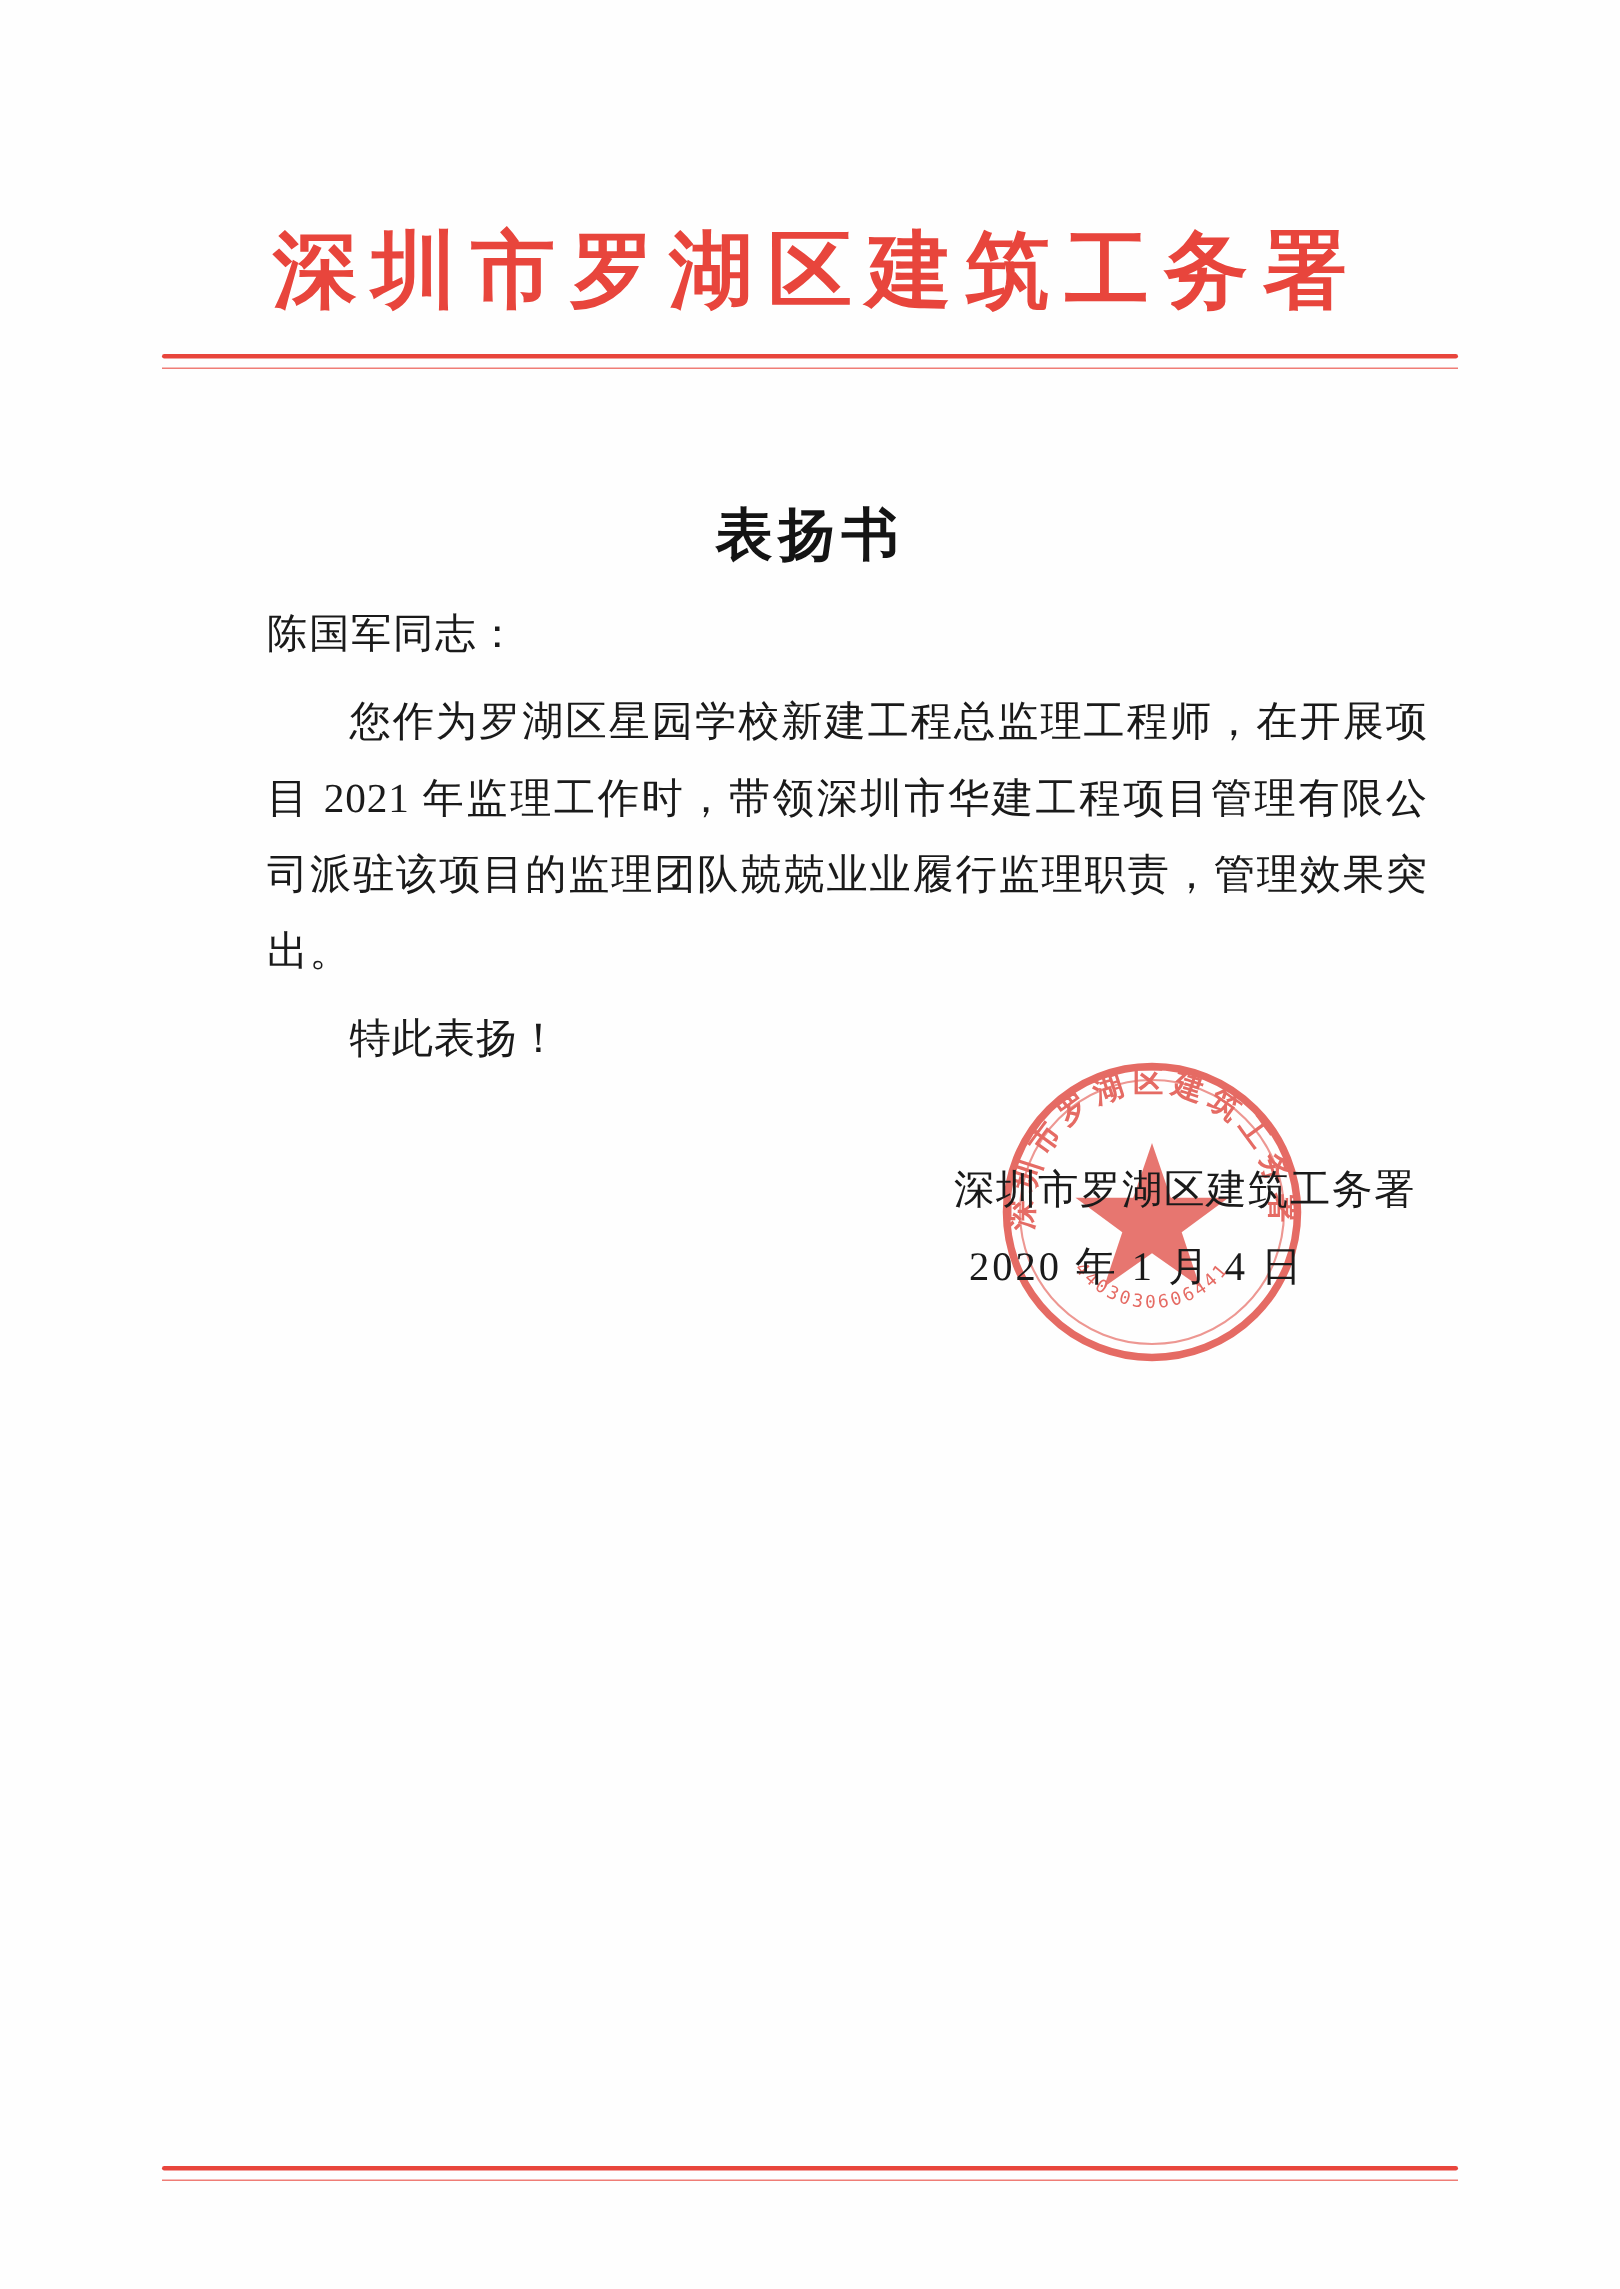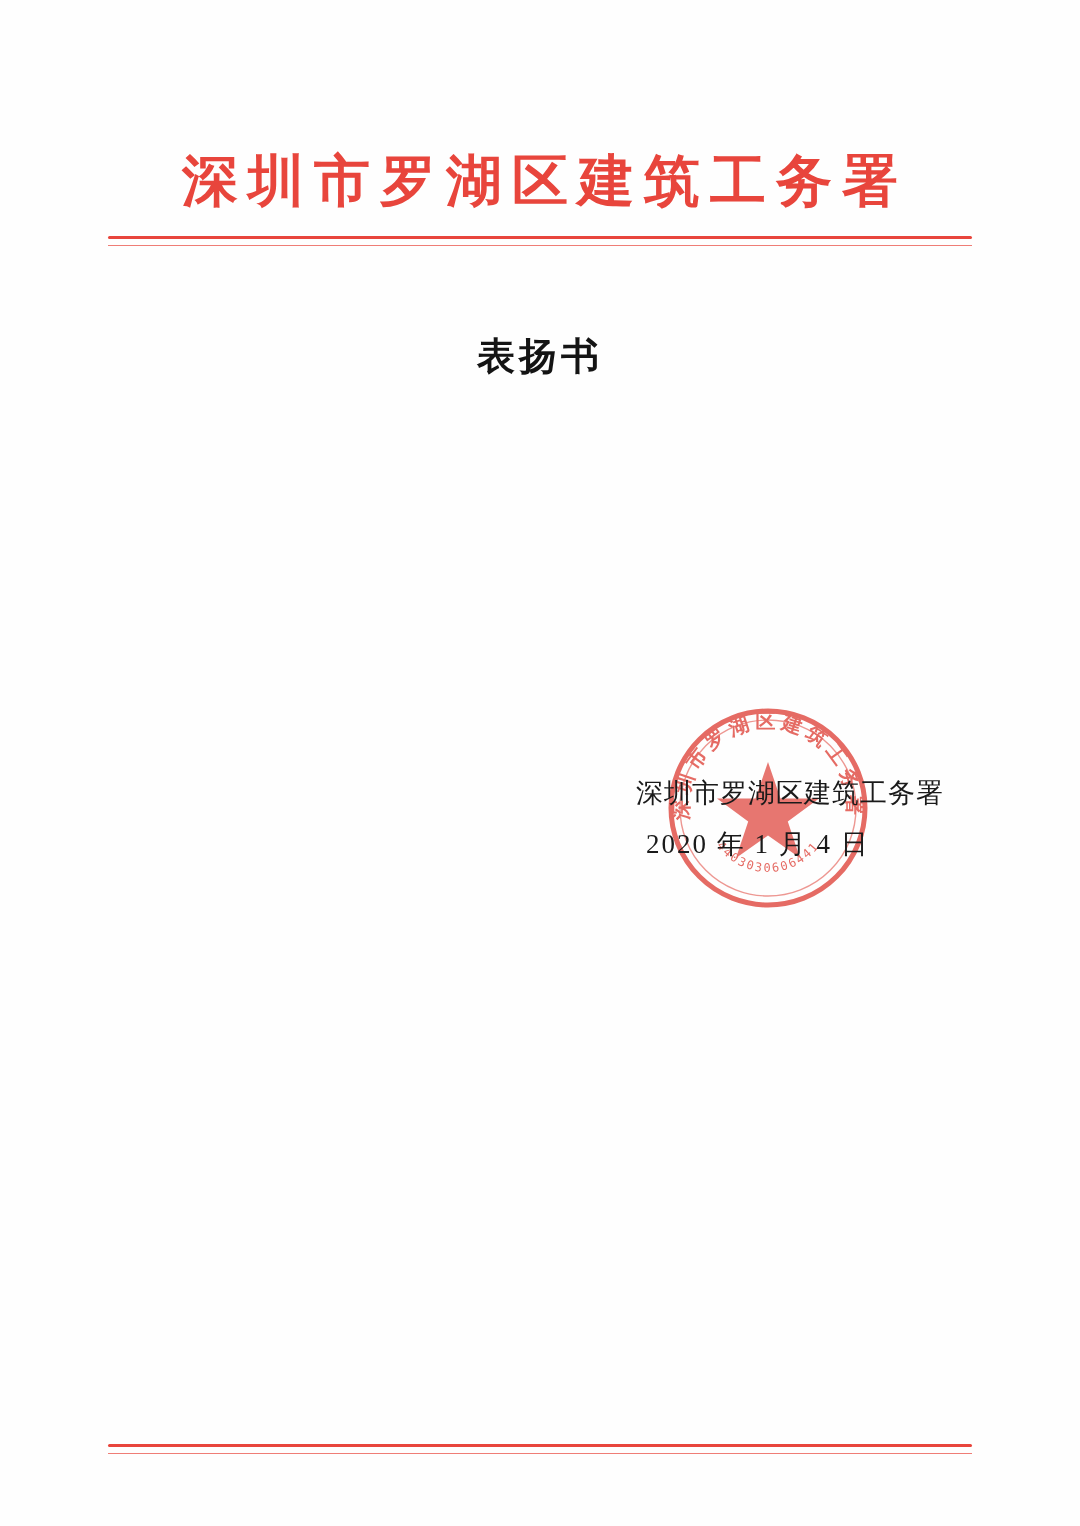--- a/index.html
+++ b/index.html
@@ -148,20 +148,25 @@
     <div class="letterhead-title">深圳市罗湖区建筑工务署</div>
   </div>
 
   <div class="rule-group-top">
     <div class="rule-thick"></div>
     <div class="rule-thin"></div>
   </div>
 
   <div class="doc-title">表扬书</div>
 
+  <div class="body-block">
+    <div class="salutation">陈国军同志：</div>
+    <p class="para">您作为罗湖区星园学校新建工程总监理工程师，在开展项目 2021 年监理工作时，带领深圳市华建工程项目管理有限公司派驻该项目的监理团队兢兢业业履行监理职责，管理效果突出。</p>
+    <p class="para para-closing">特此表扬！</p>
+  </div>
 
   <div class="seal">
     <svg width="216" height="216" viewBox="0 0 216 216" aria-hidden="true">
       <defs>
         <path id="sealTopArc" d="M 28,108 A 80,80 0 0 1 188,108"></path>
         <path id="sealBottomArc" d="M 44,108 A 64,64 0 0 0 172,108"></path>
       </defs>
       <circle cx="108" cy="108" r="97" fill="none" stroke="#e2574f" stroke-width="5"></circle>
       <circle cx="108" cy="108" r="88" fill="none" stroke="#e2574f" stroke-width="1.4" opacity="0.7"></circle>
 

